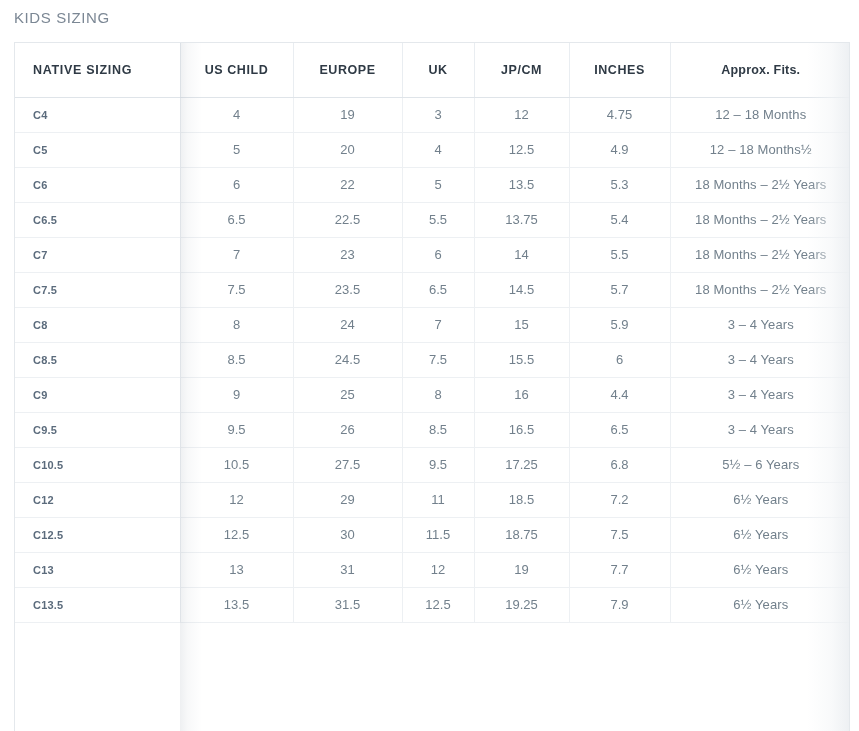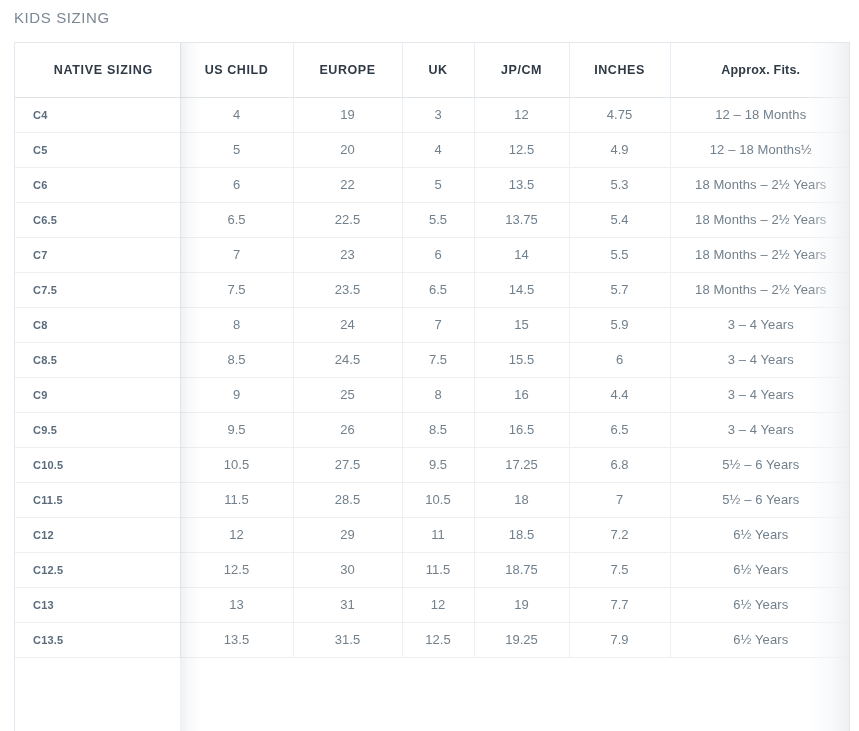--- a/index.html
+++ b/index.html
@@ -70,21 +70,21 @@
     color: #2f3a45;
     text-align: center;
     border-right: 1px solid #e9edf1;
     border-bottom: 1px solid #dfe4e9;
     background: #fff;
     white-space: nowrap;
     box-sizing: border-box;
   }
   thead th:last-child { border-right: none; }
   thead th.col-native {
-    text-align: center;
+    text-align: left;
     padding-left: 18px;
     letter-spacing: 0.7px;
   }
   thead th.col-fits {
     letter-spacing: 0.2px;
     font-size: 12.5px;
   }
 
   tbody td {
     height: 35px;
@@ -270,29 +270,20 @@
           <tr>
             <td class="native">C10.5</td>
             <td>10.5</td>
             <td>27.5</td>
             <td>9.5</td>
             <td>17.25</td>
             <td>6.8</td>
             <td class="fits">5½ – 6 Years</td>
           </tr>
           <tr>
-            <td class="native">C11.5</td>
-            <td>11.5</td>
-            <td>28.5</td>
-            <td>10.5</td>
-            <td>18</td>
-            <td>7</td>
-            <td class="fits">5½ – 6 Years</td>
-          </tr>
-          <tr>
             <td class="native">C12</td>
             <td>12</td>
             <td>29</td>
             <td>11</td>
             <td>18.5</td>
             <td>7.2</td>
             <td class="fits">6½ Years</td>
           </tr>
           <tr>
             <td class="native">C12.5</td>

